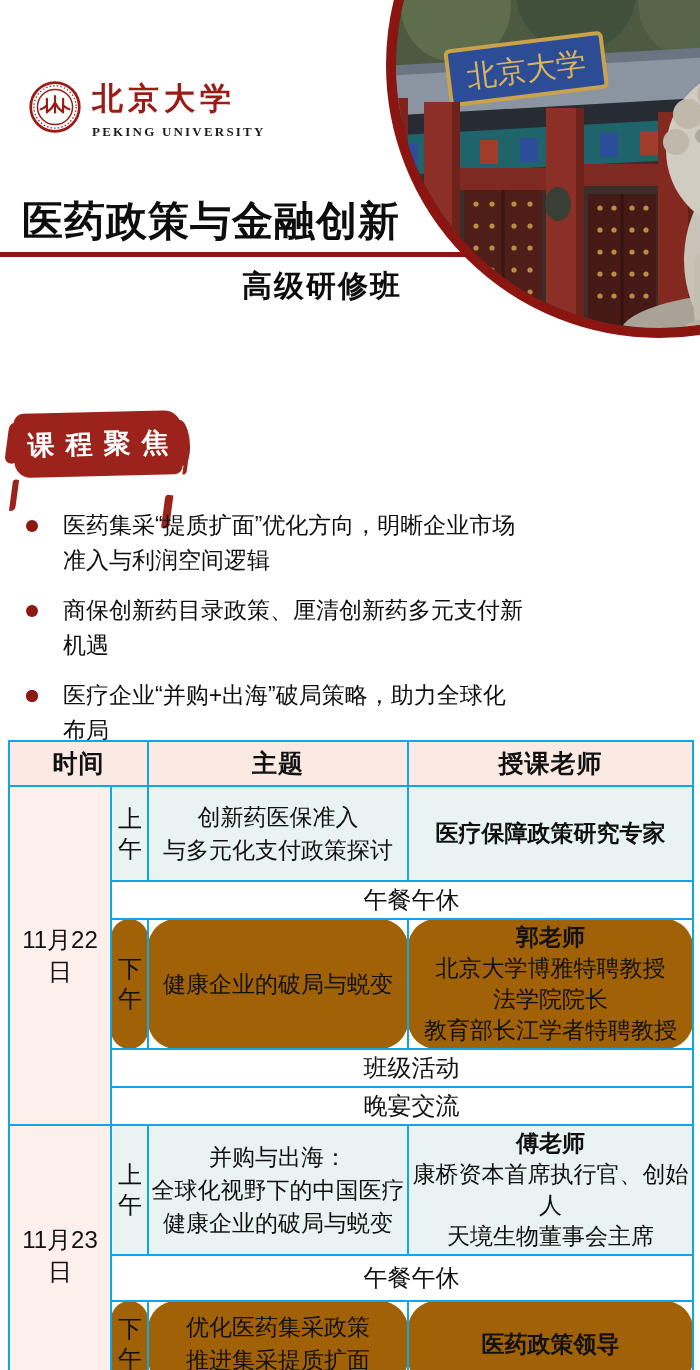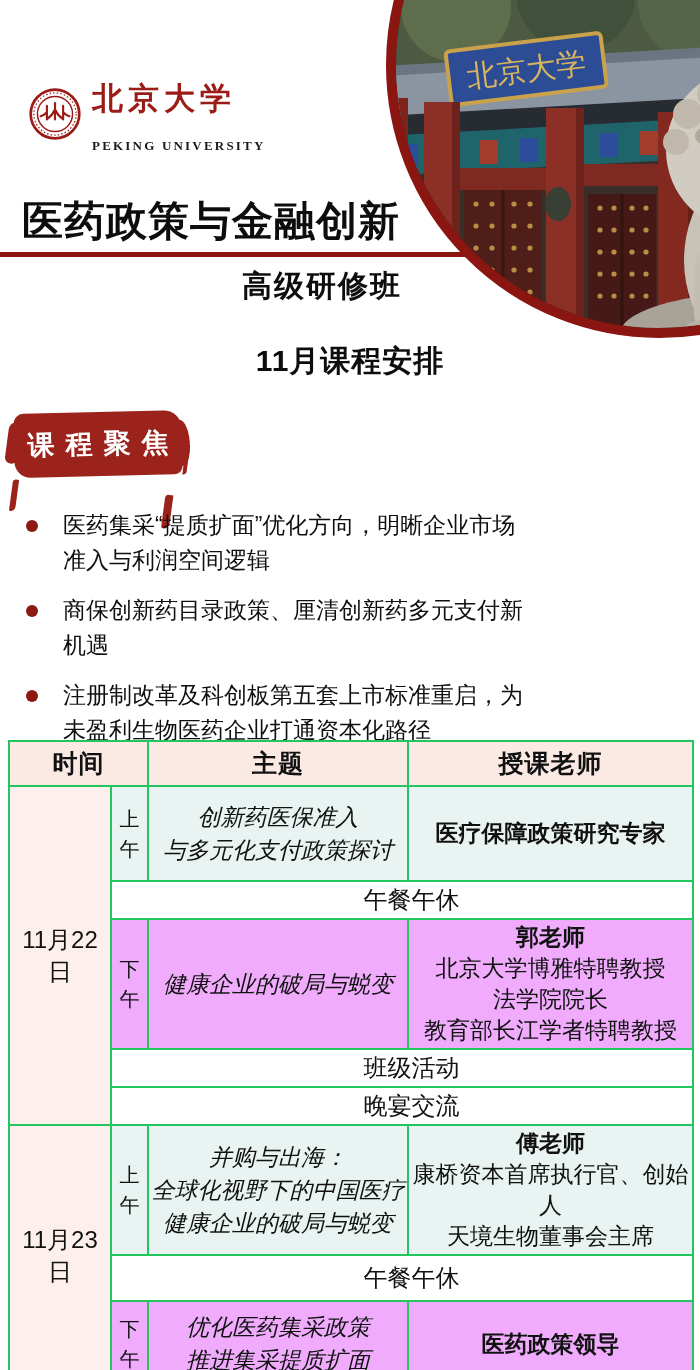--- a/index.html
+++ b/index.html
@@ -3,21 +3,21 @@
 <meta charset="utf-8">
 <style>
   * { margin:0; padding:0; box-sizing:border-box; }
   html,body { background:#ffffff; }
   body { font-family:"Liberation Sans","DejaVu Sans",sans-serif; color:#111; }
   .page { position:relative; width:700px; height:1370px; background:#fff; overflow:hidden; margin:0 auto; }
 
   
   .logo { position:absolute; left:28px; top:78px; display:flex; align-items:center; gap:10px; z-index:3; }
   .logo-text .cn { font-size:31px; font-weight:bold; color:#9b1c16; letter-spacing:5px; font-family:"Liberation Serif","DejaVu Serif",serif; }
-  .logo-text .en { font-size:13px; font-weight:bold; color:#1b1b1b; letter-spacing:2.2px; margin-top:18px; font-family:"Liberation Serif","DejaVu Serif",serif; }
+  .logo-text .en { font-size:13px; font-weight:bold; color:#1b1b1b; letter-spacing:2.2px; margin-top:4px; font-family:"Liberation Serif","DejaVu Serif",serif; }
 
   
   .photo-circle { position:absolute; left:386px; top:-208px; width:546px; height:546px;
     border-radius:50%; border:10px solid #8a1511; overflow:hidden; background:#3a2f28; z-index:2; }
   .photo-circle svg { display:block; }
 
   
   .title1 { position:absolute; left:22px; top:194px; font-size:41px; font-weight:900; color:#0d0d0d; letter-spacing:1px; z-index:1; white-space:nowrap; }
   .red-line { position:absolute; left:0; top:252px; width:482px; height:5px; background:#8a1511; z-index:1; }
   .title2 { position:absolute; left:242px; top:266px; font-size:30px; font-weight:900; color:#0d0d0d; letter-spacing:2px; z-index:1; white-space:nowrap; }
@@ -33,28 +33,28 @@
     border-radius:50% 40% 60% 40%; transform:rotate(-7deg); }
   .badge-text { position:relative; color:#fff; font-size:27px; font-weight:bold; letter-spacing:11px; text-indent:11px; z-index:1; }
 
   
   .bullets { position:absolute; left:0; top:508px; width:556px; list-style:none; }
   .bullets li { position:relative; padding-left:63px; padding-right:30px; font-size:23px; line-height:35px; color:#0f0f0f; margin-bottom:15px; }
   .bullets li .dot { position:absolute; left:26px; top:12px; width:12px; height:12px; border-radius:50%; background:#8b1a13; }
 
   
   table.schedule { position:absolute; left:8px; top:740px; width:684px; border-collapse:collapse; table-layout:fixed; }
-  .schedule th, .schedule td { border:2px solid #22c55e; text-align:center; vertical-align:middle; padding:2px; overflow:hidden; }
+  .schedule th, .schedule td { border:2px solid #0ea5e9; text-align:center; vertical-align:middle; padding:2px; overflow:hidden; }
   .schedule thead th { background:#fbe9e4; height:45px; font-size:25px; font-weight:bold; letter-spacing:1px; }
   .schedule .date { background:#fdefec; font-size:24px; }
   .schedule .r-am  td.cell { background:#e9f3f1; }
-  .schedule .r-pm  td.cell { background:#f0abfc; }
+  .schedule .r-pm  td.cell { background:#a16207;border-radius:28px; }
   .schedule .r-span td { background:#ffffff; height:36px; font-size:24px;padding-left:21px; }
-  .schedule .ampm  { font-size:20px; line-height:30px; padding:12px 6px; }
-  .schedule .topic { font-size:23px; line-height:33px;font-style:italic; }
+  .schedule .ampm  { font-size:24px; line-height:30px; padding:12px 6px; }
+  .schedule .topic { font-size:23px; line-height:33px; }
   .schedule .teacher { font-size:23px; line-height:31px; }
   .schedule .tname { font-weight:bold; }
   .ml { white-space:pre-line; }
   tr.h95  { height:95px; }
   tr.h130 { height:130px; }
   tr.h117 { height:117px; }
   tr.h46  { height:46px; }
   tr.h81  { height:81px; }
 </style>
 </head>
@@ -221,38 +221,36 @@
         <circle cx="368" cy="462" r="26" fill="#bdb5a8"></circle>
         <rect x="298" y="446" width="46" height="86" rx="20" fill="#c4beb1"></rect>
         <ellipse cx="320" cy="528" rx="32" ry="12" fill="#b8b1a4"></ellipse>
       </g>
     </svg>
   </div>
 
   <div class="title1">医药政策与金融创新</div>
   <div class="red-line"></div>
   <div class="title2">高级研修班</div>
-  <div class="subtitle">11月课程安排</div>
 
   <div class="badge">
     <span class="badge-text">课程聚焦</span>
   </div>
 
   <ul class="bullets">
     <li>
       <span class="dot"></span>
       <span>医药集采“提质扩面”优化方向，明晰企业市场准入与利润空间逻辑</span>
     </li>
     <li>
       <span class="dot"></span>
       <span>商保创新药目录政策、厘清创新药多元支付新机遇</span>
     </li>
     <li>
       <span class="dot"></span>
-      <span>注册制改革及科创板第五套上市标准重启，为未盈利生物医药企业打通资本化路径</span>
     </li>
     <li>
       <span class="dot"></span>
       <span>医疗企业“并购+出海”破局策略，助力全球化布局</span>
     </li>
   </ul>
 
   <table class="schedule">
     <colgroup>
         <col style="width:102px">

